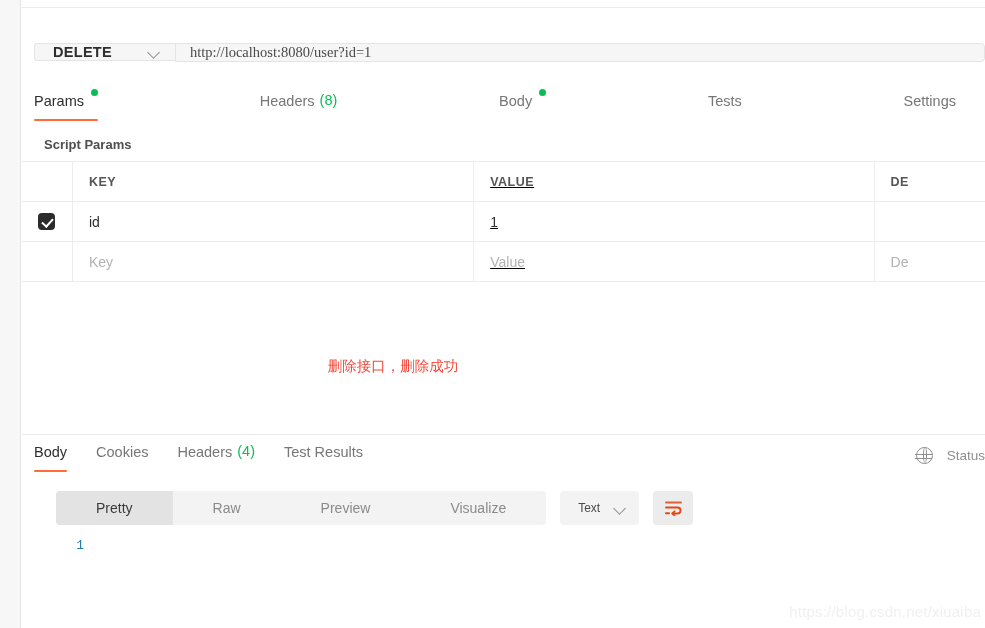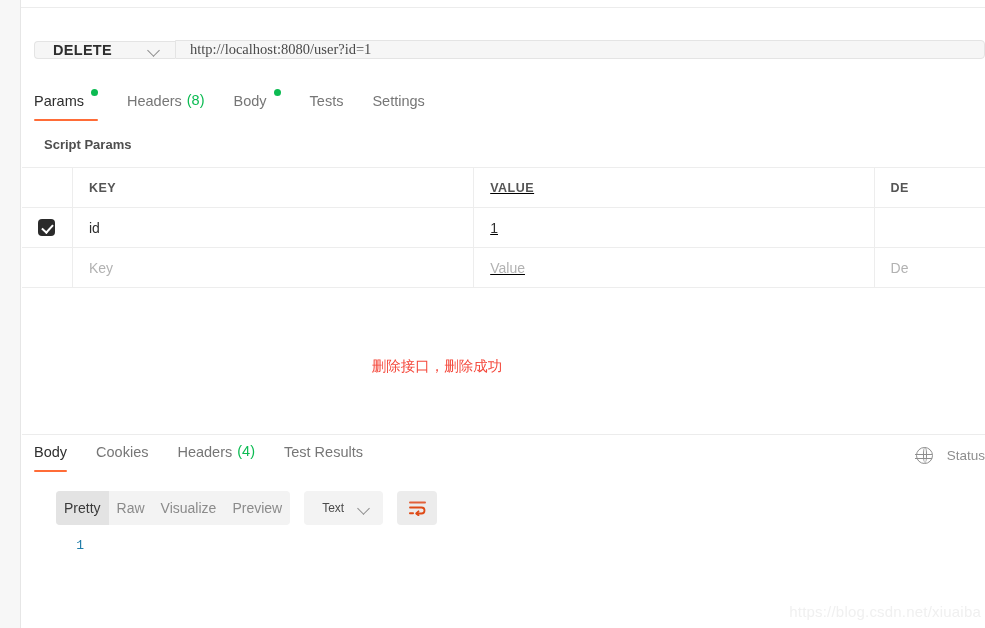--- a/index.html
+++ b/index.html
@@ -38,24 +38,24 @@
   .request-pane {
     position: absolute;
     left: 22px; top: 9px;
     width: 963px; height: 425px;
     background: #ffffff;
   }
 
   
   .url-row {
     position: absolute;
-    left: 12px; top: 14px;
+    left: 12px; top: 25px;
     width: 951px; height: 36px;
     display: flex;
-    align-items: flex-end;
+    align-items: center;
   }
   .method-select {
     width: 141px;
     background: #f6f6f6;
     border: 1px solid #e4e4e4;
     border-right: none;
     border-radius: 4px 0 0 4px;
     display: flex;
     align-items: center;
     justify-content: space-between;
@@ -97,20 +97,21 @@
     font-family: Liberation Serif, serif;
   }
 
   
   .req-tabs {
     position: absolute;
     left: 12px; top: 83px;
     width: 951px; height: 36px;
     display: flex;
     align-items: flex-start;
+    justify-content: space-between;
   }
   .tab {
     position: relative;
     height: 36px;
     padding: 0 0 0 0;
     margin-right: 29px;
     display: flex;
     align-items: flex-start;
     cursor: pointer;
     white-space: nowrap;
@@ -150,21 +151,21 @@
     position: absolute;
     left: 22px; top: 128px;
     font-size: 13px;
     font-weight: bold;
     color: #4e4e4e;
   }
 
   
   .params-table {
     position: absolute;
-    left: 0px; top: 158px;
+    left: 0px; top: 152px;
     width: 963px;
     border-top: 1px solid #ededed;
   }
   .ptr {
     display: flex;
     height: 40px;
     border-bottom: 1px solid #ededed;
   }
   .ptr.head { height: 40px; }
   .pcell {
@@ -209,21 +210,20 @@
 
   
   .red-msg {
     position: absolute;
     left: 0; top: 348px;
     width: 742px;
     text-align: center;
     font-size: 14.5px;
     color: #f4493c;
     font-family: "DejaVu Sans", sans-serif;
-    margin-left: 44px;
   }
 
   
   .pane-divider {
     position: absolute;
     left: 22px; top: 434px;
     width: 963px; height: 1px;
     background: #ececec;
   }
 
@@ -285,21 +285,21 @@
     align-items: center;
   }
   .seg-group {
     display: flex;
     background: #f3f3f3;
     border-radius: 4px;
     overflow: hidden;
     height: 34px;
   }
   .seg {
-    padding: 0 8px;
+    padding: 0 40px;
     height: 34px;
     display: flex;
     align-items: center;
     font-size: 14px;
     color: #8b8b8b;
     cursor: pointer;
   }
   .seg.active {
     background: #e3e3e3;
     color: #3a3a3a;
@@ -485,24 +485,24 @@
 
     <div class="viewer-bar">
       <div class="seg-group">
         <div class="seg active">
           <span>Pretty</span>
         </div>
         <div class="seg">
           <span>Raw</span>
         </div>
         <div class="seg">
+          <span>Preview</span>
+        </div>
+        <div class="seg">
           <span>Visualize</span>
-        </div>
-        <div class="seg">
-          <span>Preview</span>
         </div>
       </div>
 
       <div class="fmt-select">
         <span class="fmt-label">Text</span>
         <span class="chev"></span>
       </div>
 
       <div class="wrap-btn">
         <svg width="19" height="16" viewBox="0 0 19 16">

